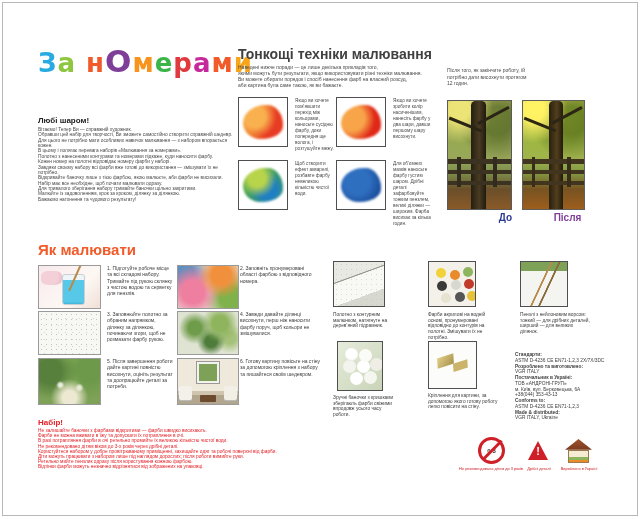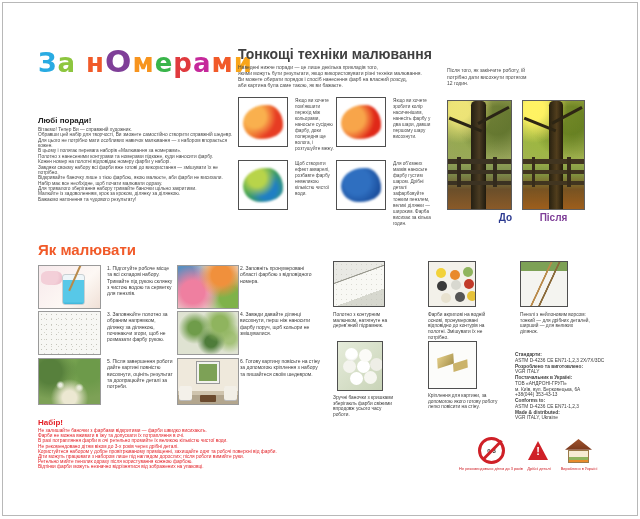--- a/index.html
+++ b/index.html
@@ -43,21 +43,21 @@
   .trunk { position:absolute; left:36%; top:0; width:24%; height:100%; background:linear-gradient(90deg,#241f12,#4a3b22 55%,#1f1a0e); border-radius:30% 30% 0 0/4%; }
   .branch { position:absolute; height:3px; background:#2a2416; width:55%; }
   .branch.b1 { left:45%; top:12%; transform:rotate(-28deg); }
   .branch.b2 { left:0; top:20%; transform:rotate(22deg); }
   .rail { position:absolute; left:0; width:100%; height:4%; background:#3b3222; }
   .rail.r1 { top:54%; } .rail.r2 { top:64%; } .rail.r3 { top:74%; }
   .post { position:absolute; width:6%; height:28%; top:52%; background:#332b1d; }
   .post.p1 { left:14%; } .post.p2 { left:72%; }
   .ba-label { position:absolute; top:212px; font-size:10px; font-weight:bold; text-align:center; }
   .lab-before { left:447px; width:65px; color:#2b3990;text-align:right; }
-  .lab-after { left:522px; width:63px; color:#7f3f98; }
+  .lab-after { left:536px; width:63px; color:#7f3f98; }
 
   
   .vgr { position:absolute; left:522px; top:42px; width:62px; height:28px; border:2.5px solid #cf2027; border-radius:50%;
          display:flex; align-items:center; justify-content:center; color:#cf2027; font-weight:bold; font-style:italic;
          font-size:15px; letter-spacing:.5px; font-family:"DejaVu Sans", sans-serif; }
   .vgr .reg { position:absolute; right:3px; top:1px; font-size:4px; font-style:normal; }
 
   
   .howto-head { position:absolute; left:38px; top:241px; font-size:15px; font-weight:bold; color:#f15a29; }
   .step-img { position:absolute; border:1px solid #9a9a9a; overflow:hidden; }
@@ -155,21 +155,21 @@
 </head>
 <body>
 
 <div class="page">
   <div class="sheet-border"></div>
 
   <div class="brand">
     <div class="l2"><span style="color:#29abe2">З</span><span style="color:#8dc63f">а</span><span style="">&nbsp;</span><span style="color:#f15a29">н</span><span style="color:#7f3f98;font-size:31px">О</span><span style="color:#f7941e">м</span><span style="color:#39b54a">е</span><span style="color:#e03a3e">р</span><span style="color:#c5299b">а</span><span style="color:#f15a29">м</span><span style="color:#f9a51a">и</span></div>
   </div>
 
-  <div class="intro-head">Любі поради!</div>
+  <div class="intro-head">Любі шаром!</div>
   <div class="intro-text">Вітаємо! Тепер Ви — справжній художник.
 Обравши цей набір для творчості, Ви зможете самостійно створити справжній шедевр.
 Для цього не потрібно мати особливих навичок малювання — з набором впорається кожен.
 В цьому і полягає перевага наборів «Малювання за номерами».
 Полотно з нанесеними контурами та номерами підкаже, куди наносити фарбу.
 Кожен номер на полотні відповідає номеру фарби у наборі.
 Завдяки своєму набору всі фарби вже готові до використання — змішувати їх не потрібно.
 Відкривайте баночку лише з тією фарбою, якою малюєте, аби фарби не висихали.
 Набір має все необхідне, щоб почати малювати одразу.
 Для тривалого зберігання набору тримайте баночки щільно закритими.

